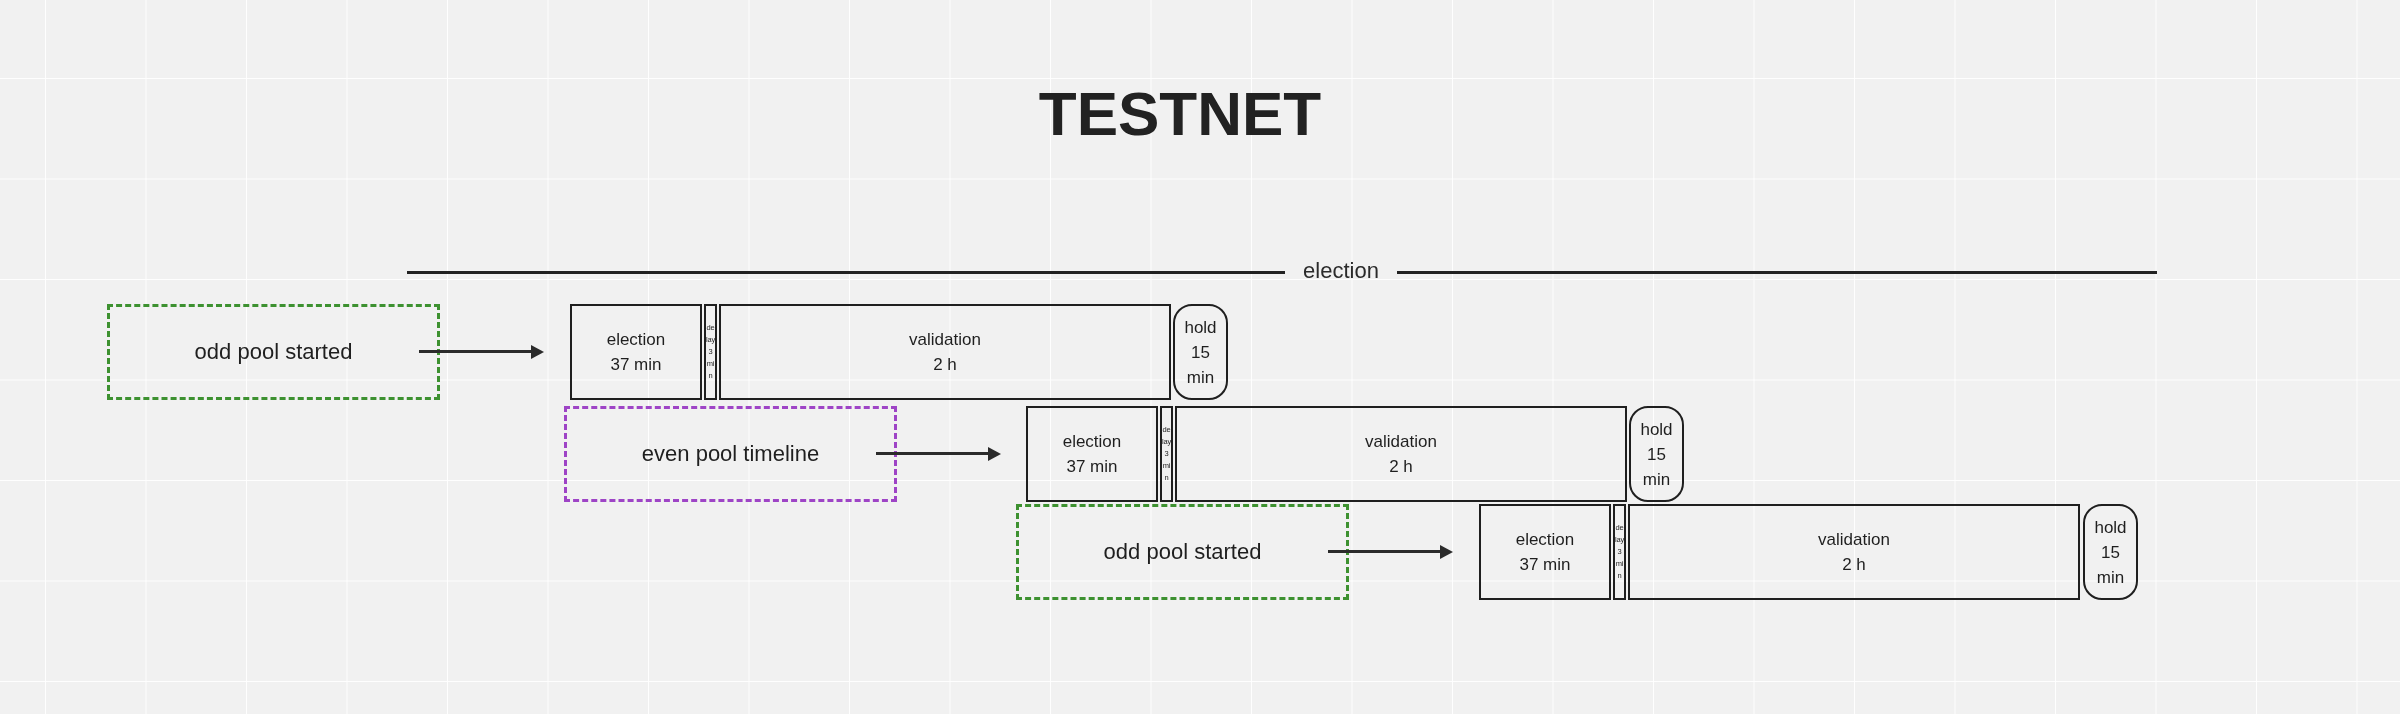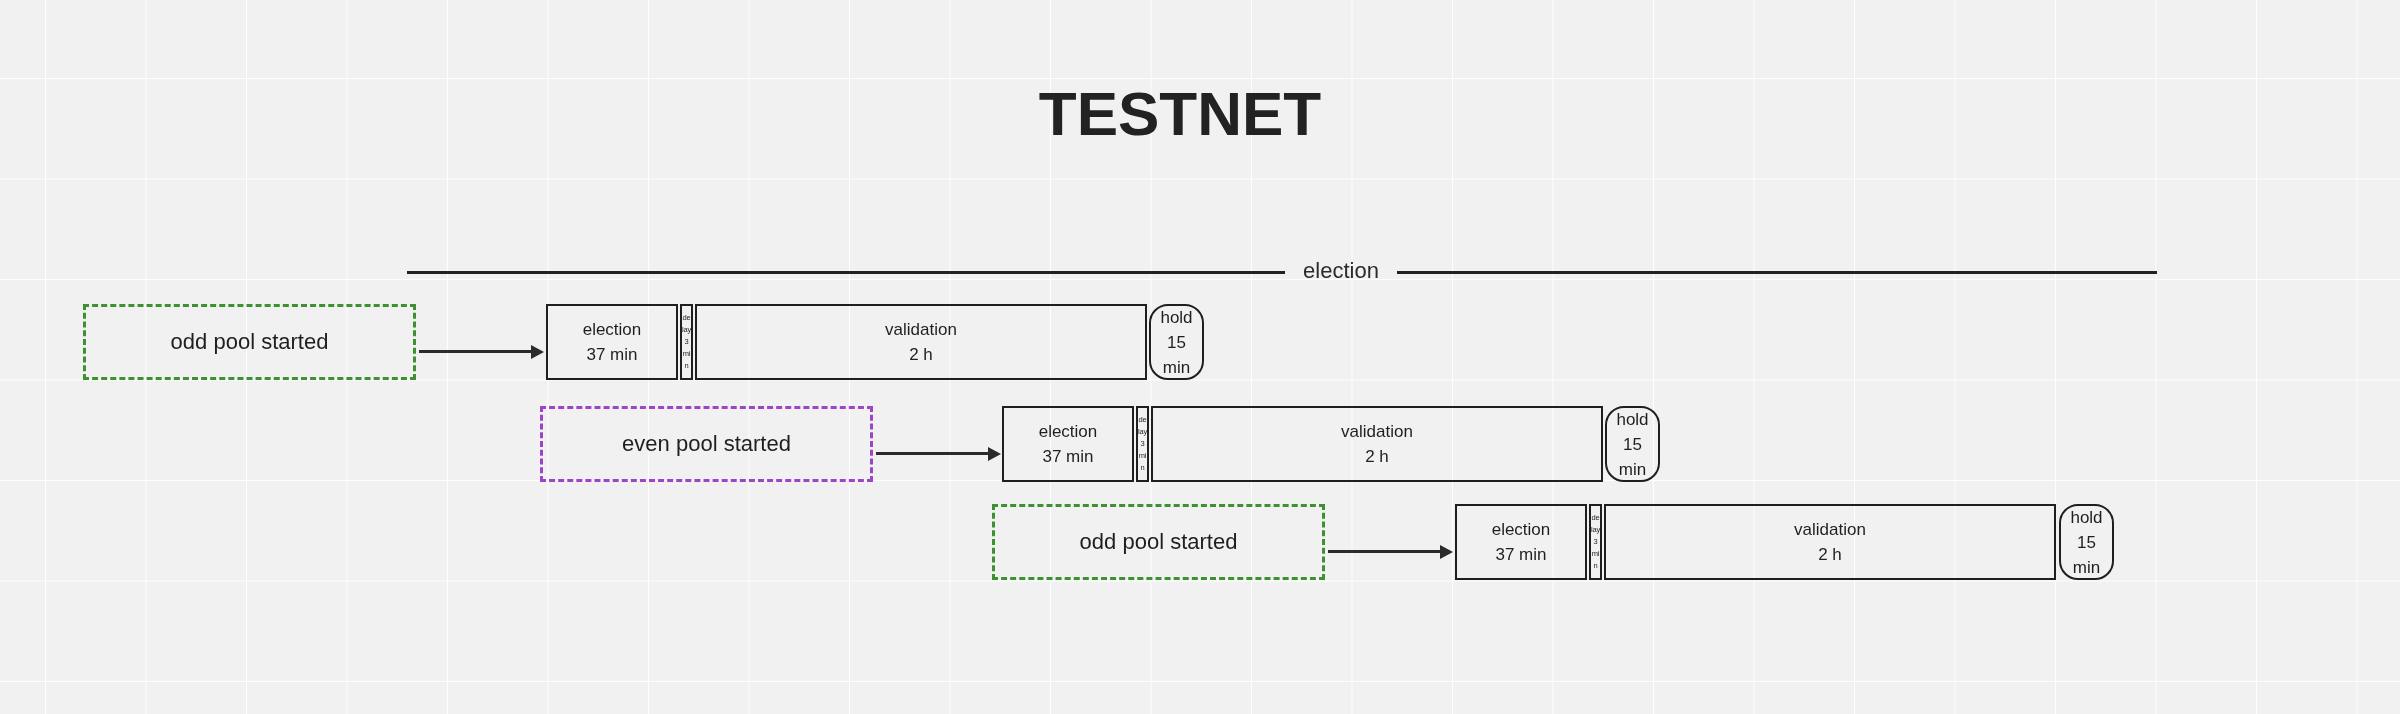--- a/index.html
+++ b/index.html
@@ -22,23 +22,23 @@
     position:absolute;top:78px;left:1180px;transform:translateX(-50%);
     margin:0;font-size:62px;font-weight:700;letter-spacing:0;
     color:#222;white-space:nowrap;
   }
   .tl-seg{position:absolute;top:271px;height:3px;background:#222;}
   .tl-label{
     position:absolute;top:256px;left:1341px;transform:translateX(-50%);
     font-size:22px;line-height:30px;color:#2b2b2b;white-space:nowrap;
   }
   .box{
-    position:absolute;height:76px;box-sizing:border-box;
+    position:absolute;height:96px;box-sizing:border-box;
     display:flex;flex-direction:column;align-items:center;justify-content:center;
-    text-align:center;background:transparent;
+    text-align:center;background:transparent;margin-left:24px;
   }
   .trigger{width:333px;border:3px dashed #3d9130;font-size:22px;line-height:24px;}
   .phase{border:2px solid #1f1f1f;font-size:17px;line-height:25px;}
   .phase-election{width:132px;text-align:center;}
   .phase-validation{width:452px;}
   .phase-hold{width:55px;border-radius:19px;}
   .phase-hold .dur{max-width:40px;margin:0 auto;}
   .phase-delay{
     width:13px;font-size:7.5px;line-height:12px;letter-spacing:-0.2px;
     padding:0;overflow:hidden;
@@ -81,21 +81,21 @@
   <div class="box phase phase-validation" style="left:695px;top:304px;">
     <div>validation</div>
     <div class="dur">2 h</div>
   </div>
   <div class="box phase phase-hold" style="left:1149px;top:304px;">
     <div>hold</div>
     <div class="dur">15 min</div>
   </div>
 
   <div class="box trigger" style="left: 540px; top: 406px; border-color: rgb(158, 68, 198);">
-    <span>even pool started</span>
+    <span>even pool timeline</span>
   </div>
   <div class="arrow" style="left:876px;top:452px;width:112px;">
     <span class="head"></span>
   </div>
   <div class="box phase phase-election" style="left:1002px;top:406px;">
     <div>election</div>
     <div class="dur">37 min</div>
   </div>
   <div class="box phase phase-delay" style="left:1136px;top:406px;">
     <span>delay</span>

